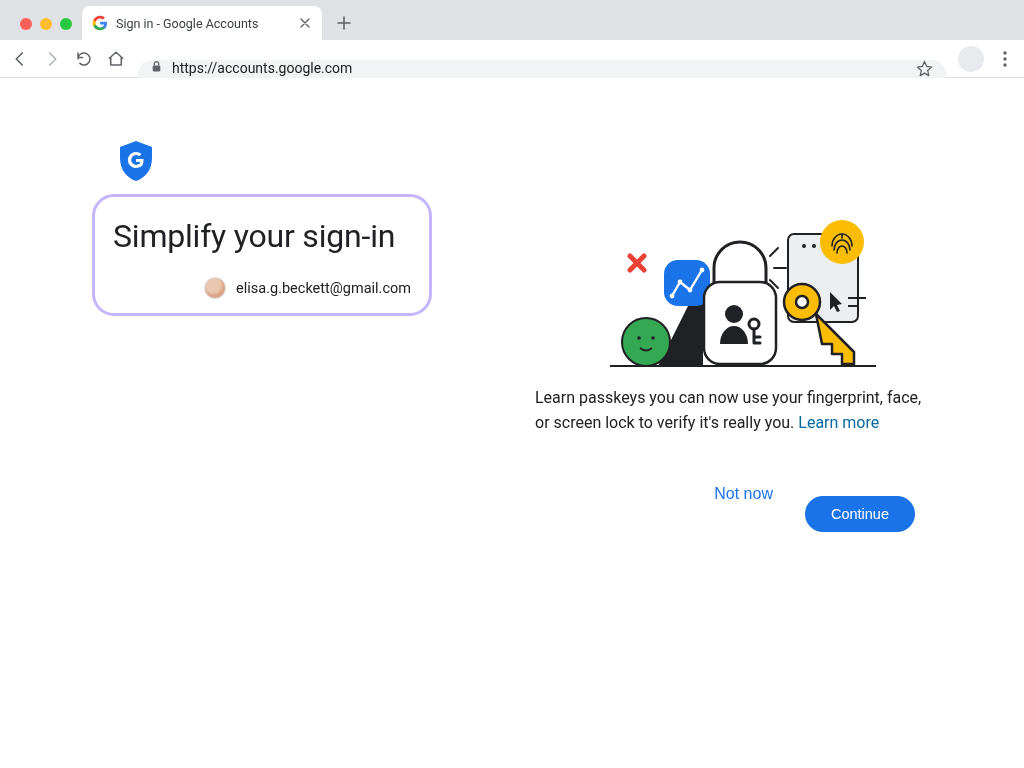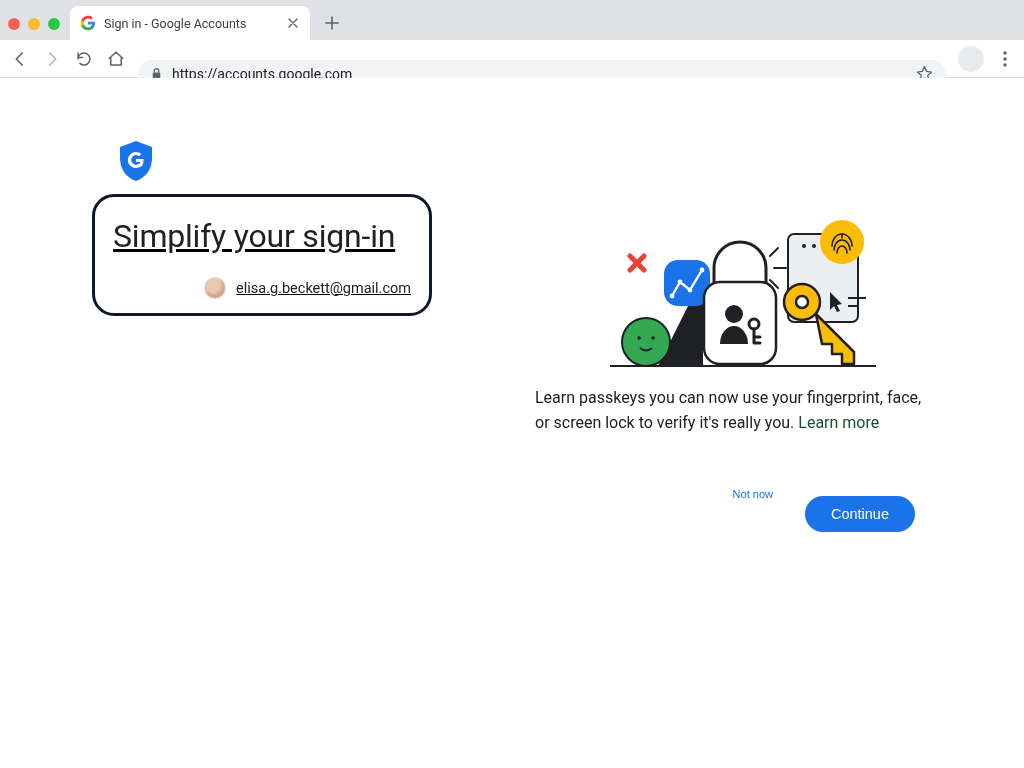--- a/index.html
+++ b/index.html
@@ -1,55 +1,55 @@
 <!DOCTYPE html>
 <html><head>
 <meta charset="utf-8">
 <style>
   * { box-sizing: border-box; margin: 0; padding: 0; }
   html, body { width: 1024px; height: 768px; font-family: -apple-system, BlinkMacSystemFont, "Segoe UI", Roboto, Arial, sans-serif; background: #fff; overflow: hidden; }
 
   
   .browser-chrome { width: 100%; background: #dfe1e5; }
-  .tab-strip { height: 40px; display: flex; align-items: flex-end; padding-left: 0; }
+  .tab-strip { height: 40px; display: flex; align-items: flex-end; padding-left: 12px; }
   .traffic-lights { display: flex; gap: 8px; align-items: center; padding: 0 10px 10px 8px; }
   .tl { width: 12px; height: 12px; border-radius: 50%; }
   .tl-red { background: #ff5f57; }
   .tl-yellow { background: #febc2e; }
   .tl-green { background: #28c840; }
   .tab { background: #fff; height: 34px; border-radius: 8px 8px 0 0; min-width: 240px; display: flex; align-items: center; padding: 0 10px; gap: 8px; position: relative; }
   .tab-favicon { width: 16px; height: 16px; }
   .tab-title { font-size: 12.5px; color: #3c4043; flex: 1; white-space: nowrap; overflow: hidden; text-overflow: ellipsis; }
   .tab-close { width: 14px; height: 14px; display:flex; align-items:center; justify-content:center; color:#5f6368; font-size:14px; border-radius:50%; }
   .new-tab { width: 28px; height: 28px; margin: 0 6px 3px 8px; display:flex; align-items:center; justify-content:center; color:#5f6368; border-radius:50%; }
   .toolbar { background:#fff; height:38px; border-bottom:1px solid #dadce0; display:flex; align-items:center; padding:0 10px; gap:12px; }
   .tb-icon { width:20px; height:20px; display:flex; align-items:center; justify-content:center; color:#5f6368; }
   .tb-icon.disabled { color:#b0b3b8; }
-  .omnibox { flex:1; height:28px; background:#f1f3f4; border-radius:14px; display:flex; align-items:center; padding:0 12px; gap:8px;margin-top:30px; }
+  .omnibox { flex:1; height:28px; background:#f1f3f4; border-radius:14px; display:flex; align-items:flex-start; padding:0 12px; gap:8px;margin-top:30px; }
   .lock { width:14px; height:14px; color:#5f6368; }
   .url { font-size:14px; color:#202124; }
   .star { width:18px; height:18px; color:#5f6368; }
   .avatar-chip { width:26px; height:26px; border-radius:50%; background:#e8eaed; }
   .kebab { width:18px; height:18px; color:#5f6368; display:flex; align-items:center; justify-content:center; }
 
   
   .page { position:relative; width:100%; height: calc(768px - 78px); background:#fff; }
   .shield { position:absolute; left:118px; top:62px; }
-  .highlight-box { position:absolute; left:92px; top:116px; width:340px; height:122px; border:3px solid #0f172a; border-radius:22px; padding:20px 18px 0 18px;text-decoration:underline; }
+  .highlight-box { position:absolute; left:92px; top:116px; width:340px; height:122px; border:3px solid #c4b5fd; border-radius:22px; padding:20px 18px 0 18px; }
   .headline { font-size:32px; font-weight:400; color:#202124; letter-spacing:-0.2px; }
   .account-row { display:flex; align-items:center; gap:10px; margin-top:22px;justify-content:flex-end; }
   .account-avatar { width:22px; height:22px; border-radius:50%; background: radial-gradient(circle at 40% 35%, #e9c7b0 0 40%, #d9a586 60%); border:1px solid #dadce0; }
   .account-email { font-size:14.5px; color:#202124; }
 
   .illustration { position:absolute; left:598px; top:138px; width:290px; height:150px; }
   .desc { position:absolute; left:535px; top:308px; width:396px; font-size:16px; line-height:1.55; color:#202124; }
-  .desc a { color:#14532d; text-decoration:none; }
+  .desc a { color:#0369a1; text-decoration:none; }
 
   .actions { position:absolute; left:535px; top:378px; width:380px; display:flex; justify-content:flex-end; align-items:center; gap:22px; }
-  .btn-text { color:#1a73e8; font-size:11px; font-weight:500; background:none; border:none; padding:8px 10px; border-radius:18px; }
+  .btn-text { color:#1a73e8; font-size:16px; font-weight:500; background:none; border:none; padding:8px 10px; border-radius:18px; }
   .btn-primary { background:#1a73e8; color:#fff; font-size:14.5px; font-weight:500; border:none; padding:10px 26px; border-radius:20px;margin-top:40px; }
 
   svg { display:block; }
 </style>
 </head>
 <body>
 
 <div class="browser-chrome">
   <div class="tab-strip">
     <div class="traffic-lights">

